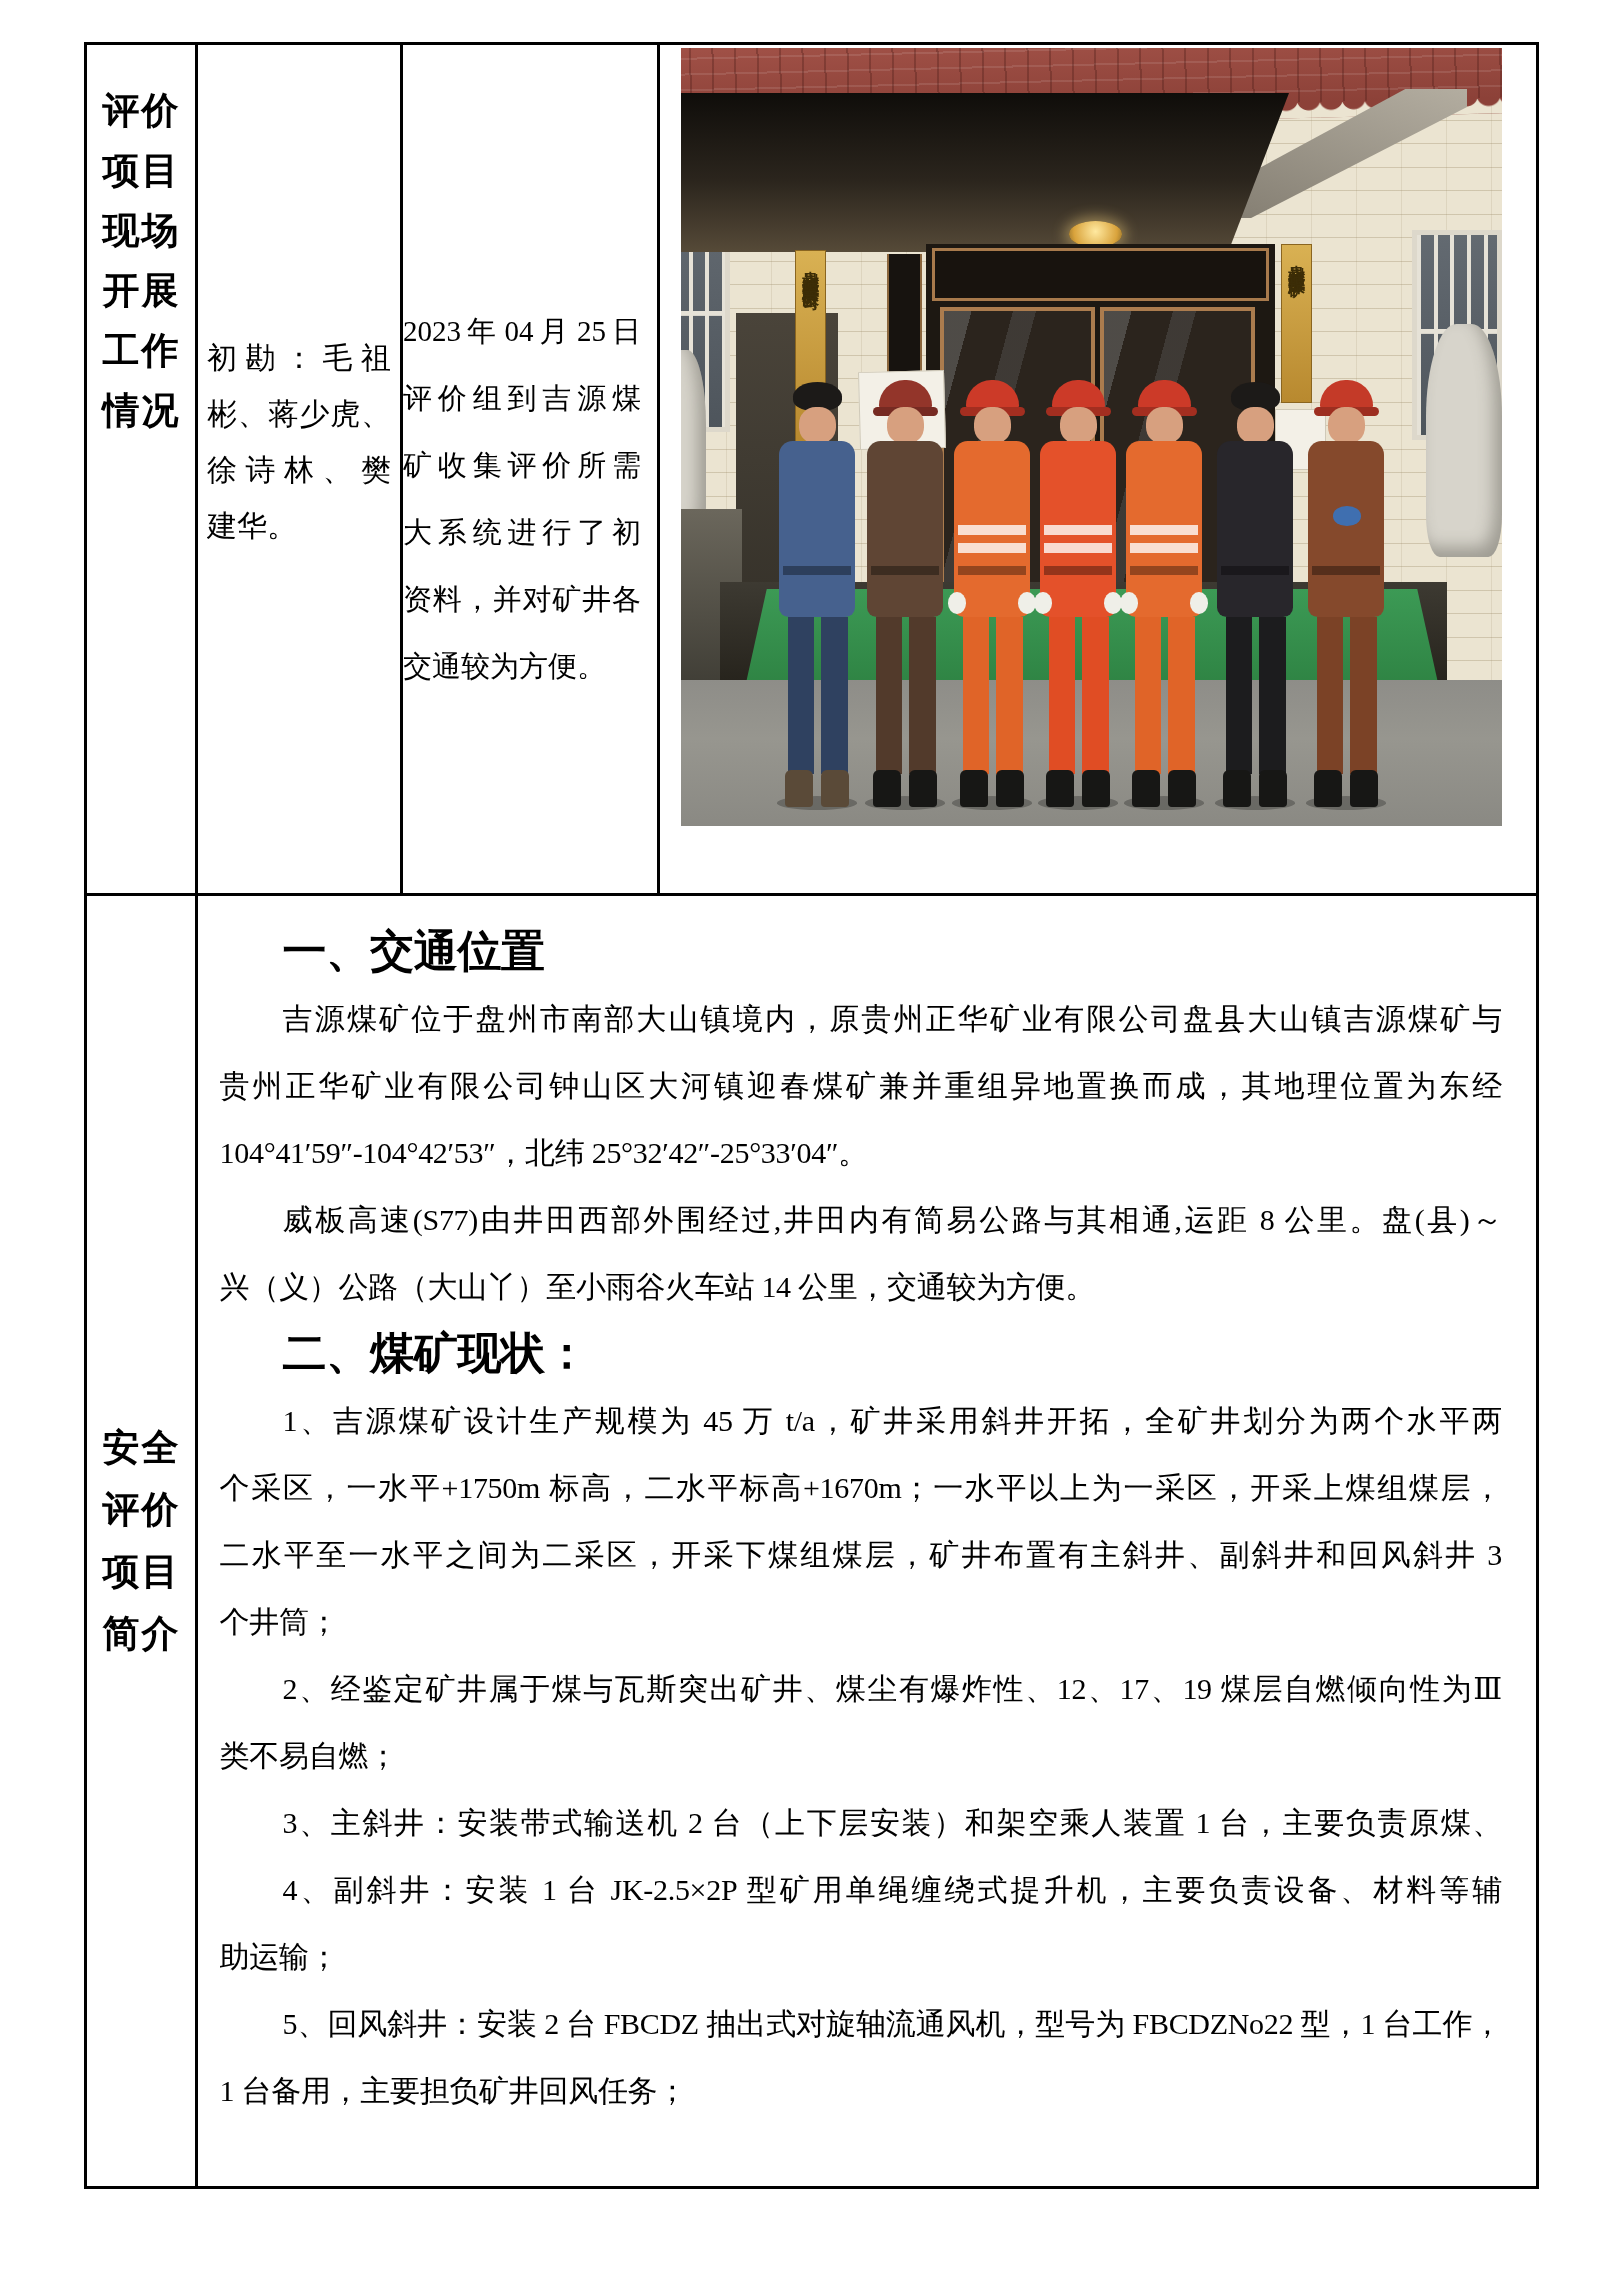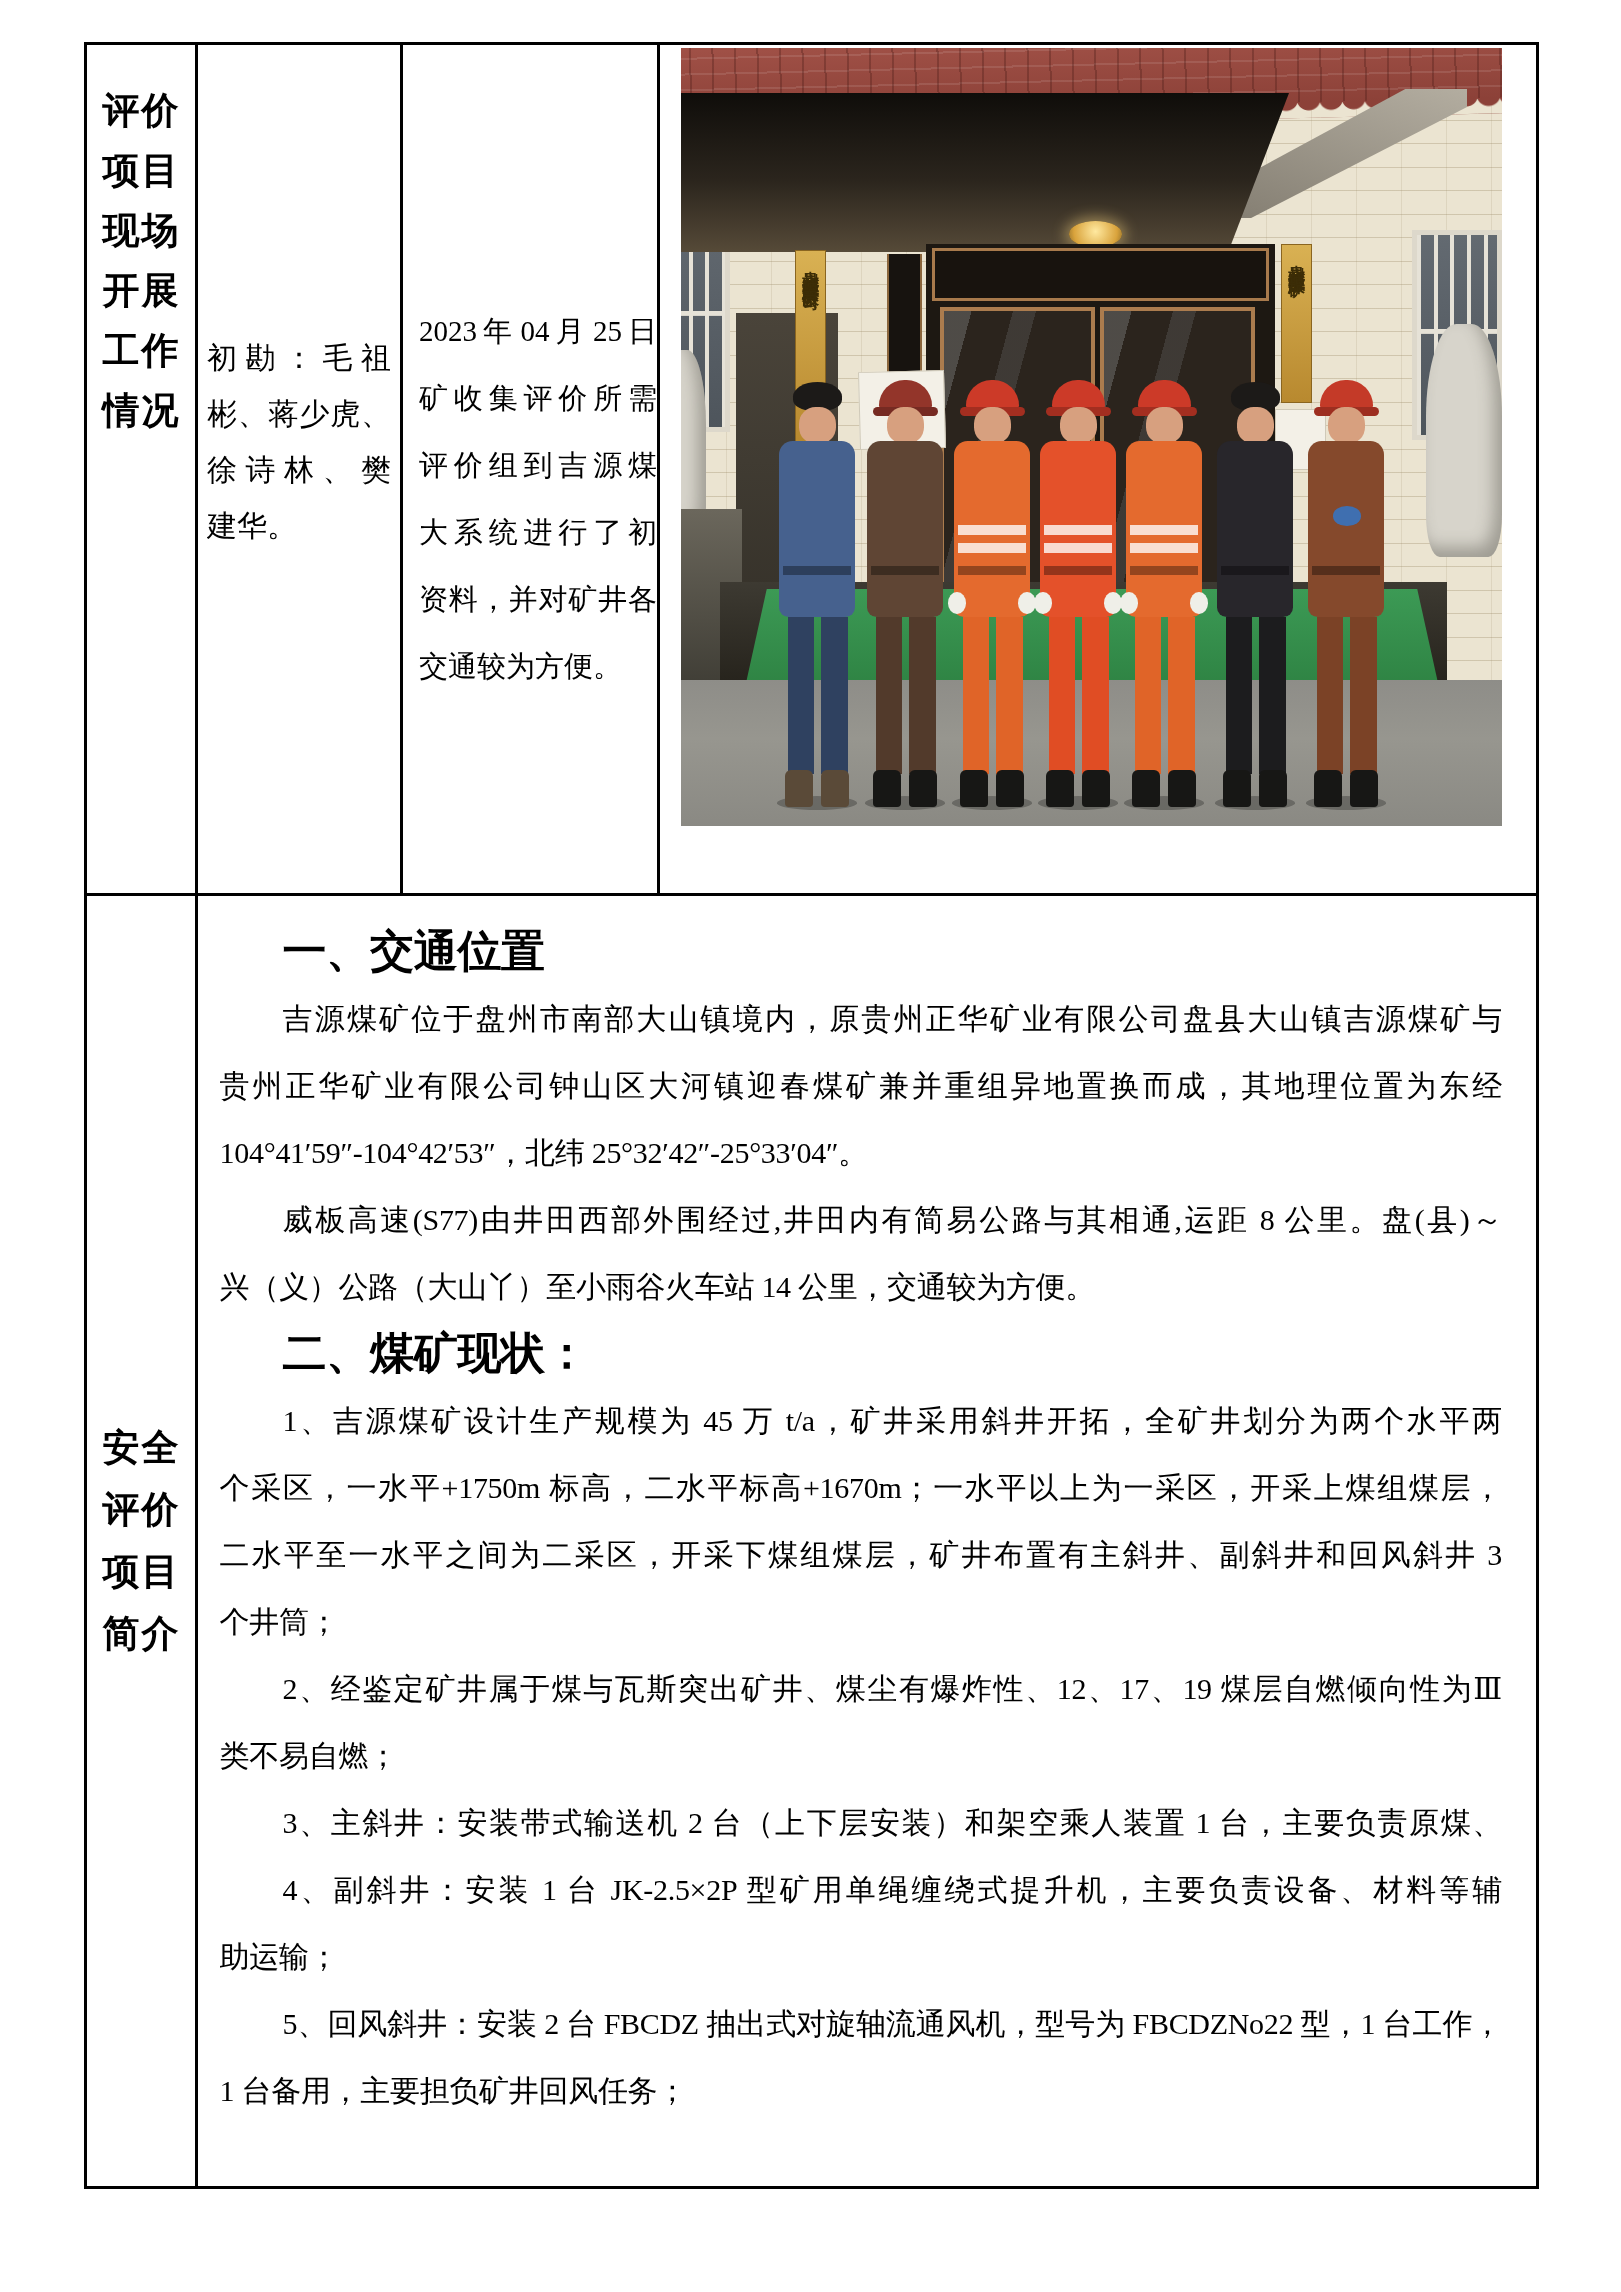--- a/index.html
+++ b/index.html
@@ -15,21 +15,21 @@
   .hline2{font-size:37px;font-weight:700;line-height:60px;text-align:center;letter-spacing:2px;}
 
   .cellB{left:198px;top:46px;width:202px;height:847px;display:flex;align-items:center;
          justify-content:center;padding-bottom:55px;box-sizing:border-box;}
   .cellB-in{width:184px;}
   .lineB{font-size:30px;line-height:56px;max-height:56px;overflow:hidden;
          text-align:justify;text-align-last:justify;}
   .cellB-in .lineB:last-child{text-align-last:left;}
 
   .cellC{left:403px;top:46px;width:254px;height:905px;display:flex;align-items:center;
-         justify-content:flex-end;box-sizing:border-box;}
+         justify-content:flex-start;box-sizing:border-box;}
   .cellC-in{width:238px;}
   .lineC{font-size:29px;line-height:67px;max-height:67px;overflow:hidden;word-spacing:-3.9px;
          text-align:justify;text-align-last:justify;}
   .cellC-in .lineC:last-child{text-align-last:left;}
 
   .cellDhdr{left:88px;top:896px;width:107px;height:1289px;display:flex;flex-direction:column;
             justify-content:center;}
   .hline4{font-size:37px;font-weight:700;line-height:62px;text-align:center;letter-spacing:2px;}
 
   .content{left:198px;top:896px;width:1335px;height:1289px;padding:21.6px 31px 0 21.6px;
@@ -162,22 +162,22 @@
         <div class="lineB">彬、蒋少虎、</div>
         <div class="lineB">徐诗林、樊</div>
         <div class="lineB">建华。</div>
       </div>
   </div>
 
   <div class="abs cellC">
     <div class="cellC-in">
 
     <div class="lineC">2023 年 04 月 25 日</div>
+        <div class="lineC">评价组到吉源煤</div>
         <div class="lineC">矿收集评价所需</div>
-        <div class="lineC">评价组到吉源煤</div>
         <div class="lineC">大系统进行了初</div>
         <div class="lineC">资料，并对矿井各</div>
         <div class="lineC">交通较为方便。</div>
       </div>
   </div>
 
   <div class="abs photo">
     <div class="wall"></div>
     <div class="dark-left"></div>
     <div class="window-left window"></div>

